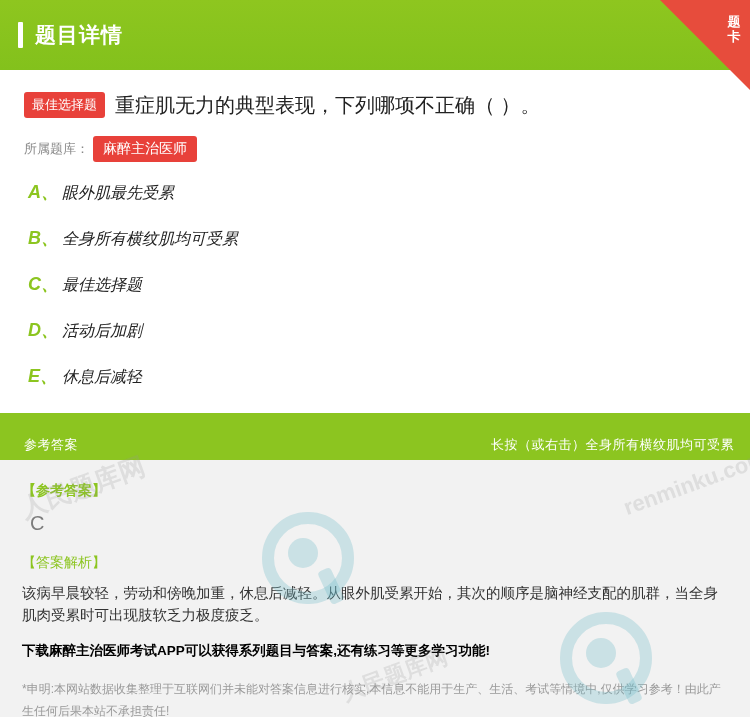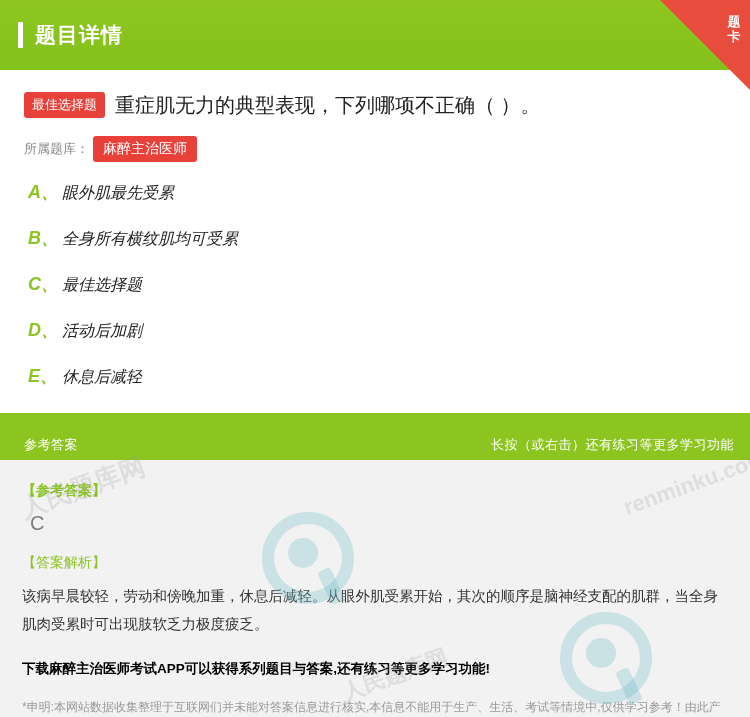--- a/index.html
+++ b/index.html
@@ -185,22 +185,22 @@
   }
   .ans-sub-head {
     color: #8cc520;
     font-size: 14px;
     font-weight: normal;
     margin: 10px 0 10px 0;
   }
   .ans-para {
     font-size: 14.5px;
     color: #333;
-    line-height: 28px;
-    margin: 0 0 20px 0;
+    line-height: 22px;
+    margin: 0 0 14px 0;
   }
   .promo {
     color: #000000;
     font-size: 13.5px;
     font-weight: bold;
     line-height: 22px;
     margin: 6px 0 16px 0;
   }
   .disclaimer {
     color: #9a9a9a;
@@ -288,21 +288,21 @@
       <span class="opt-text">活动后加剧</span>
     </div>
     <div class="option">
       <span class="opt-key">E、</span>
       <span class="opt-text">休息后减轻</span>
     </div>
   </div>
 
   <div class="answer-band">
     <div class="left">参考答案</div>
-    <div class="right">长按（或右击）还有练习等更多学习功能</div>
+    <div class="right">长按（或右击）全身所有横纹肌均可受累</div>
   </div>
 
   <div class="answer-body">
     <div class="ans-head">【参考答案】</div>
     <div class="ans-value">
       <span class="blur">C</span>
     </div>
     <div class="ans-sub-head">【答案解析】</div>
     <div class="ans-para">该病早晨较轻，劳动和傍晚加重，休息后减轻。从眼外肌受累开始，其次的顺序是脑神经支配的肌群，当全身肌肉受累时可出现肢软乏力极度疲乏。</div>
     <div class="promo">下载麻醉主治医师考试APP可以获得系列题目与答案,还有练习等更多学习功能!</div>

